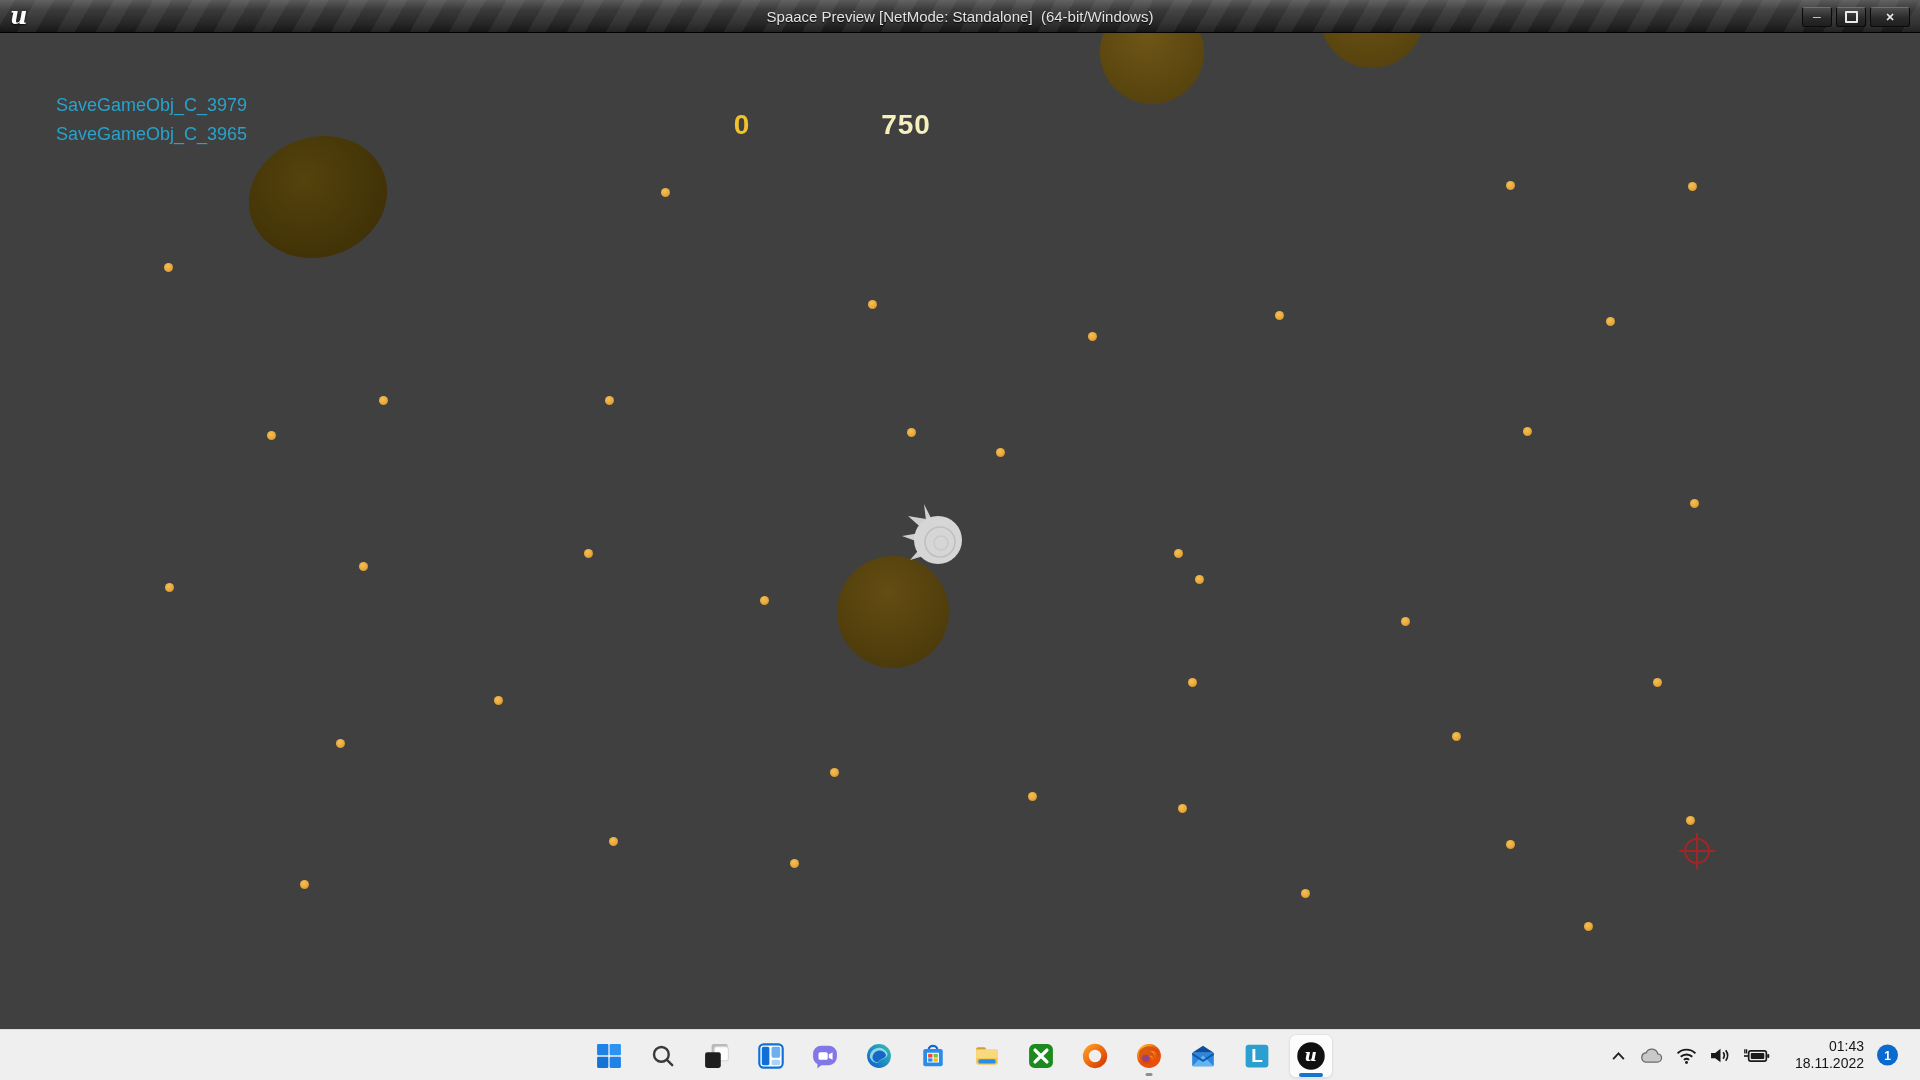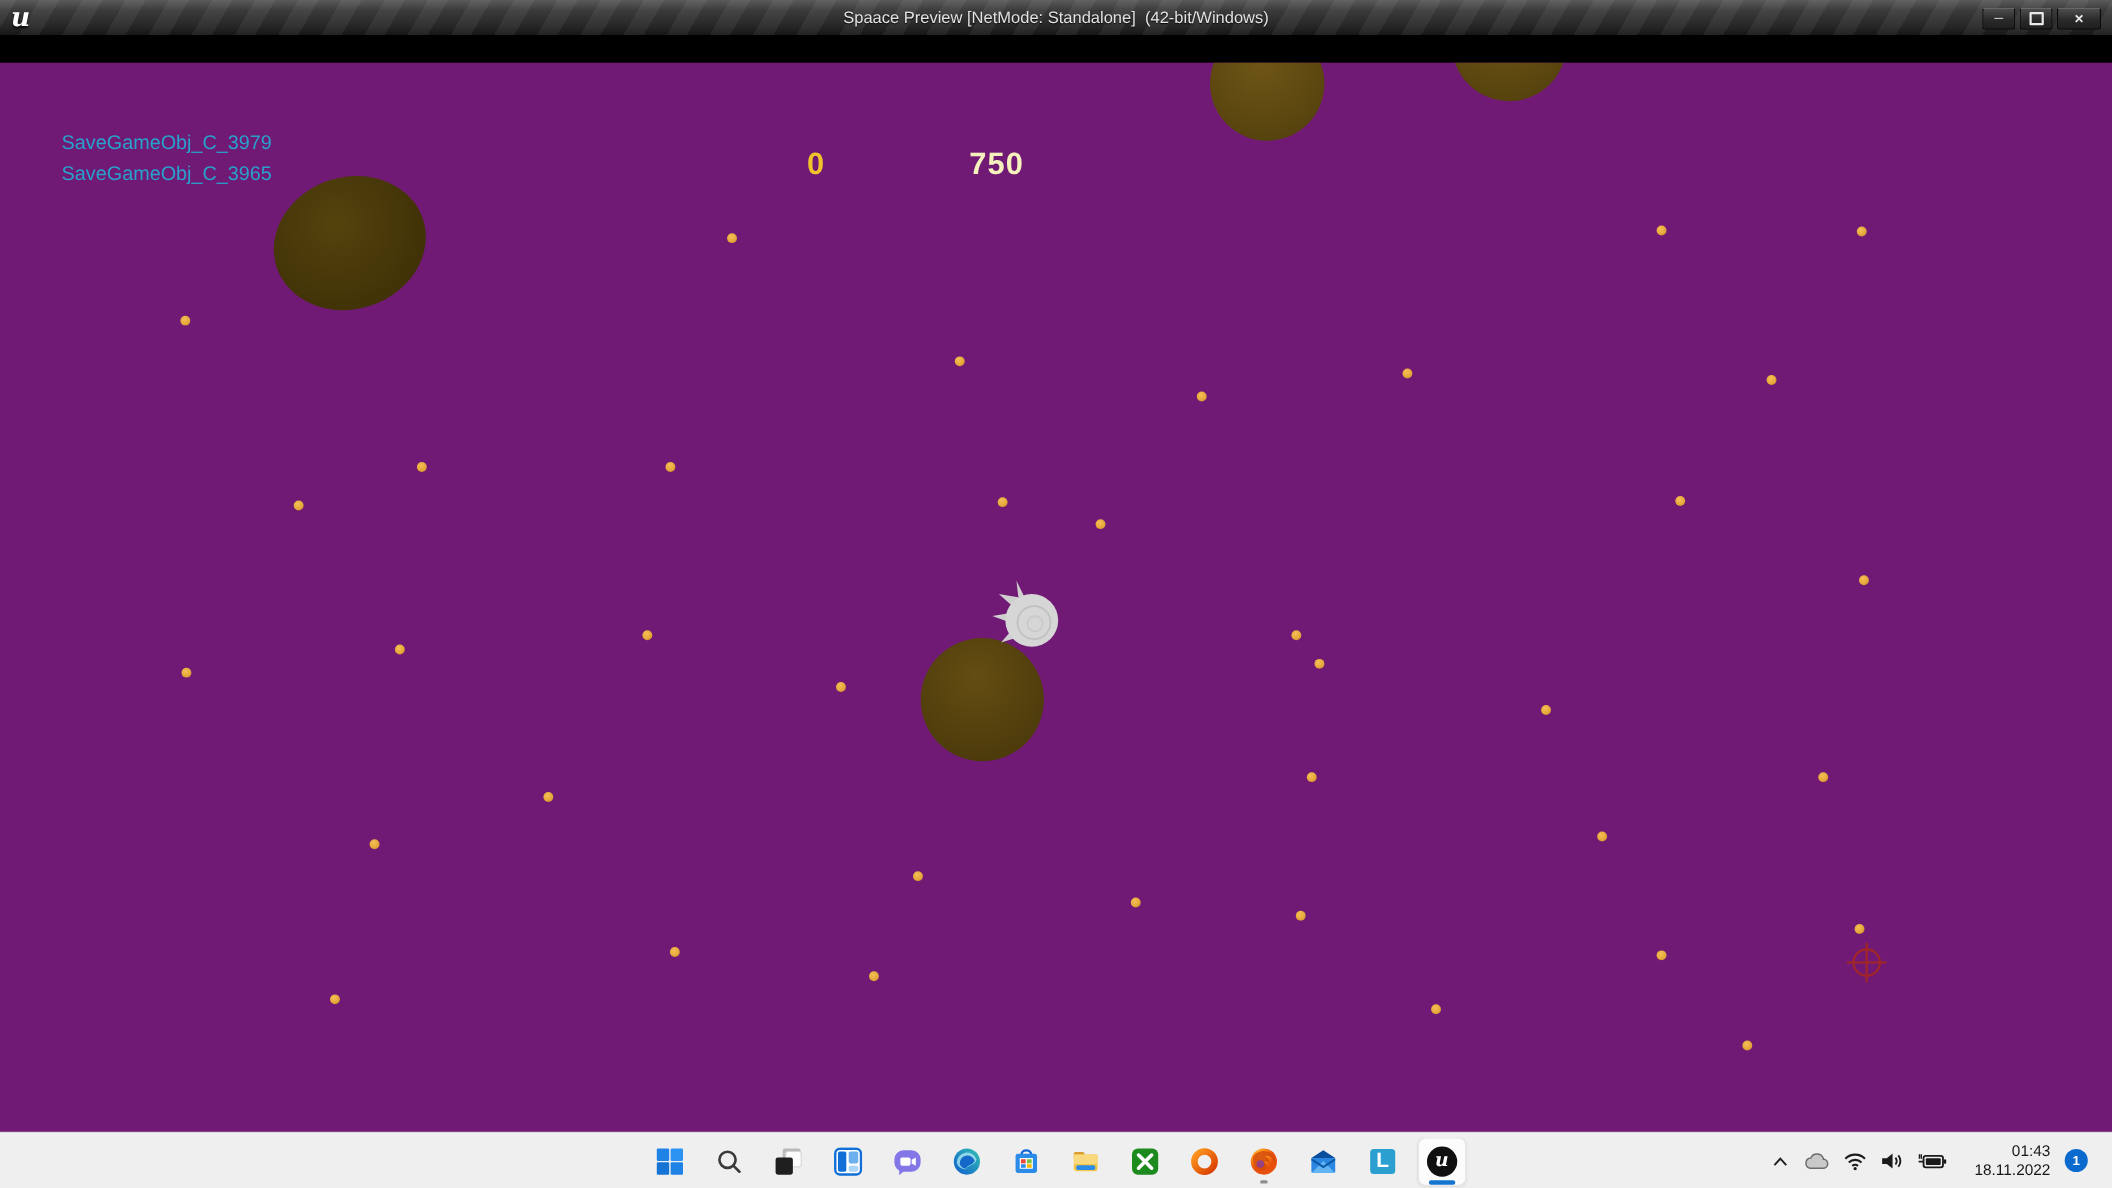--- a/index.html
+++ b/index.html
@@ -17,21 +17,21 @@
   #win-title{position:absolute;left:0;right:0;top:0;height:33px;line-height:33px;text-align:center;
     color:#e3e3e3;font-size:15px;white-space:pre;text-shadow:0 1px 1px rgba(0,0,0,.9);}
   #win-controls{position:absolute;right:10px;top:7px;display:flex;gap:4px;}
   .win-btn{height:20px;min-width:30px;padding:0 4px;box-sizing:border-box;display:flex;align-items:center;justify-content:center;
     background:linear-gradient(#4e4e4e,#2a2a2a 55%,#1f1f1f);border:1px solid #0a0a0a;border-top-color:#707070;
     border-radius:3px;color:#e9e9e9;font-size:11px;font-weight:bold;cursor:default;}
   .win-btn.close{min-width:40px;}
   .max-glyph{display:inline-block;width:9px;height:8px;border:2px solid #e9e9e9;border-radius:1px;}
 
   
-  #game-area{position:absolute;left:0;top:33px;width:1920px;height:996px;background:#701a75;overflow:hidden;margin-top:24px;}
+  #game-area{position:absolute;left:0;top:33px;width:1920px;height:996px;background:#404040;overflow:hidden;}
   .star{position:absolute;width:9px;height:9px;border-radius:50%;
     background:radial-gradient(circle at 40% 35%, #f4c055 0%, var(--star,#e7a83c) 55%, #b97f22 100%);}
   .planet{position:absolute;}
   #hud-debug{position:absolute;left:56px;top:58px;color:var(--debug_text,#28a2cb);font-size:18px;line-height:29px;}
   .score{position:absolute;top:76px;transform:translateX(-50%);font-size:28px;font-weight:bold;letter-spacing:1px;}
   #score-left{left:742px;color:var(--score_left,#f0c32a);}
   #score-right{left:906px;color:var(--score_right,#f6f1bc);text-align:center;}
   #ship{position:absolute;width:76px;height:76px;}
   #crosshair{position:absolute;width:44px;height:44px;}
 
@@ -54,21 +54,21 @@
   #tb-badge{position:absolute;right:22px;top:50%;transform:translateY(-50%);width:21px;height:21px;border-radius:50%;
     background:var(--accent_blue,#0b6ace);color:#fff;font-size:12px;font-weight:bold;display:flex;align-items:center;justify-content:center;}
 </style>
 </head>
 <body>
 
 <div id="screen">
 
   <div id="titlebar">
     <span id="unreal-logo">u</span>
-    <span id="win-title">Spaace Preview [NetMode: Standalone]  (42-bit/Windows)</span>
+    <span id="win-title">Spaace Preview [NetMode: Standalone]  (64-bit/Windows)</span>
     <div id="win-controls">
       <div class="win-btn">
         <span>─</span>
       </div>
       <div class="win-btn">
         <span class="max-glyph"></span>
       </div>
       <div class="win-btn close">
         <span>✕</span>
       </div>

